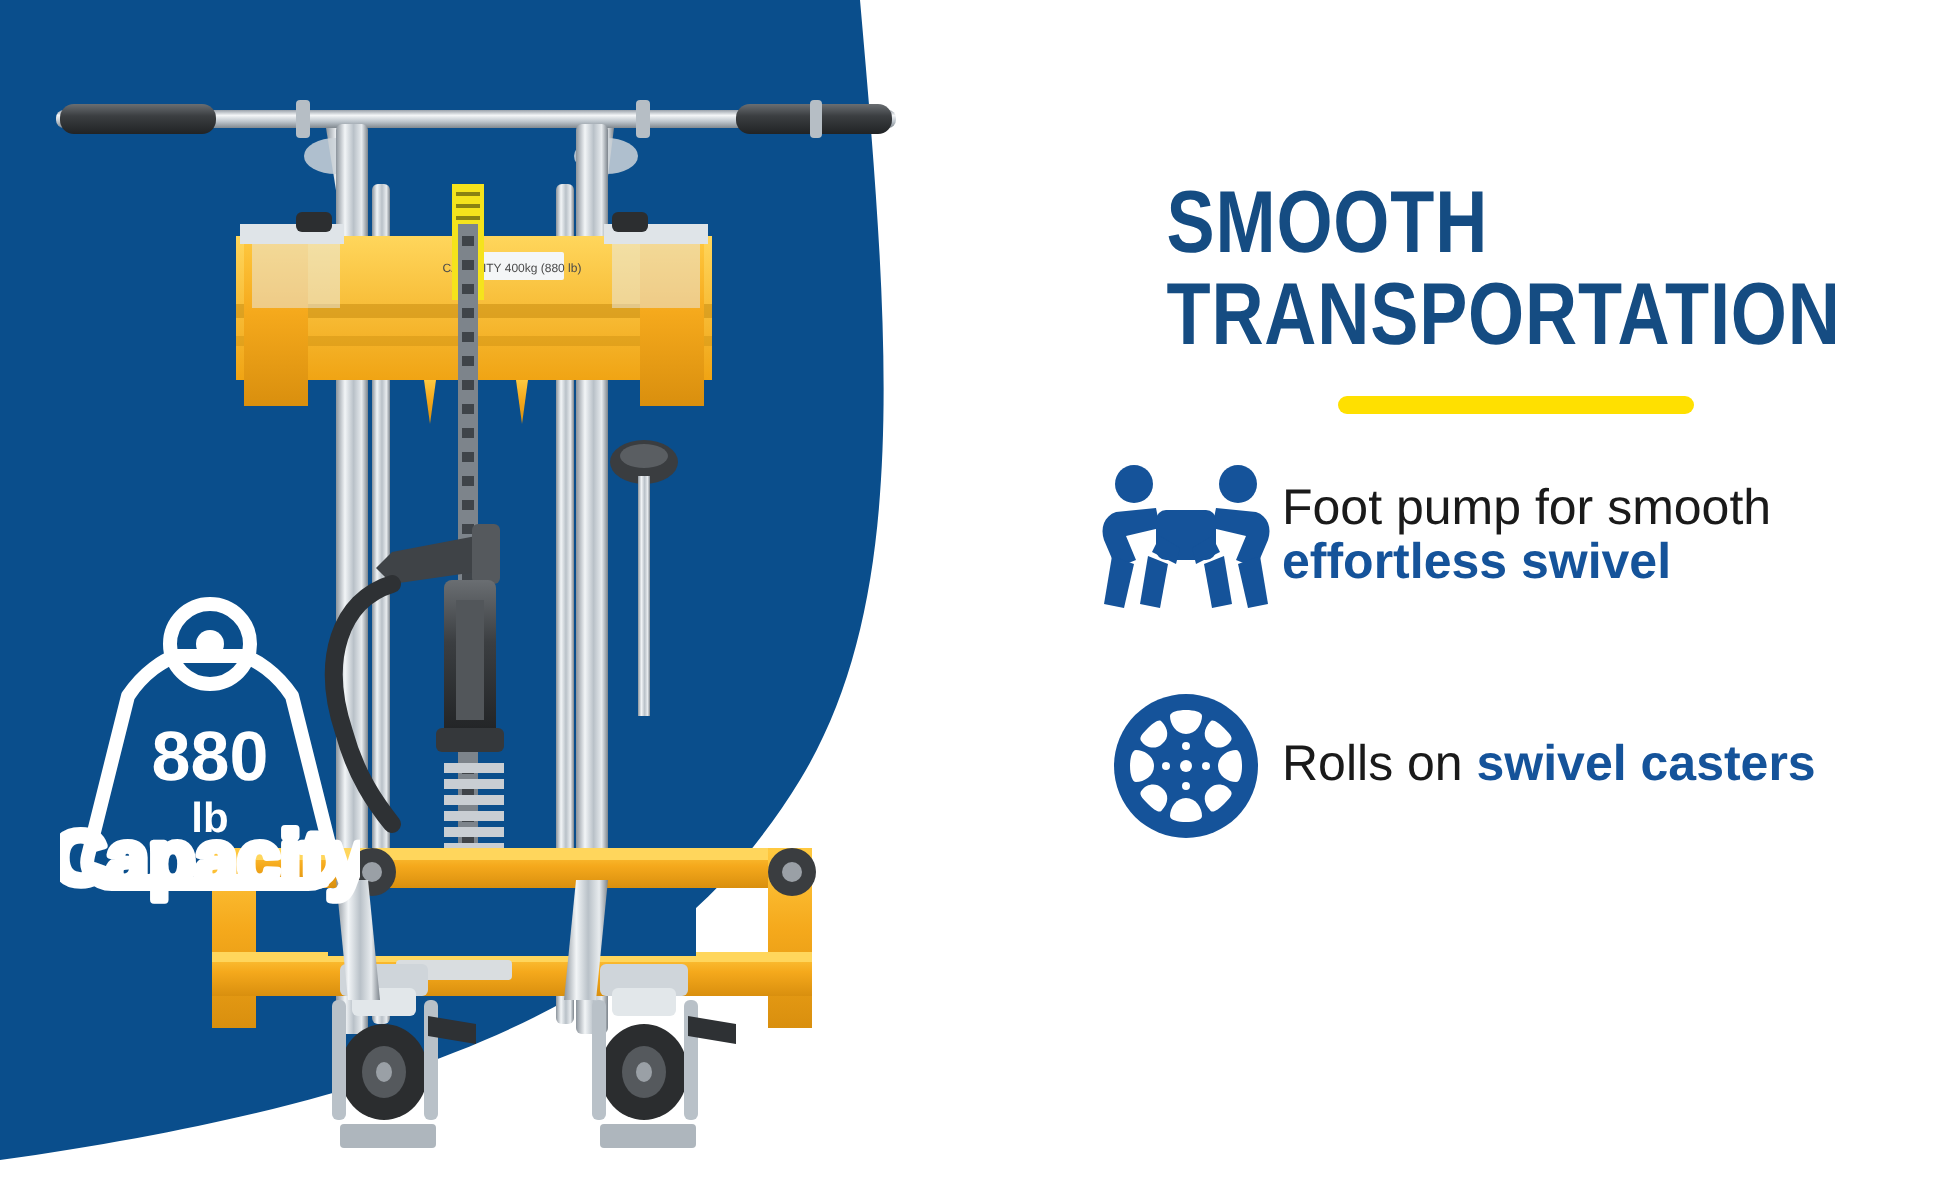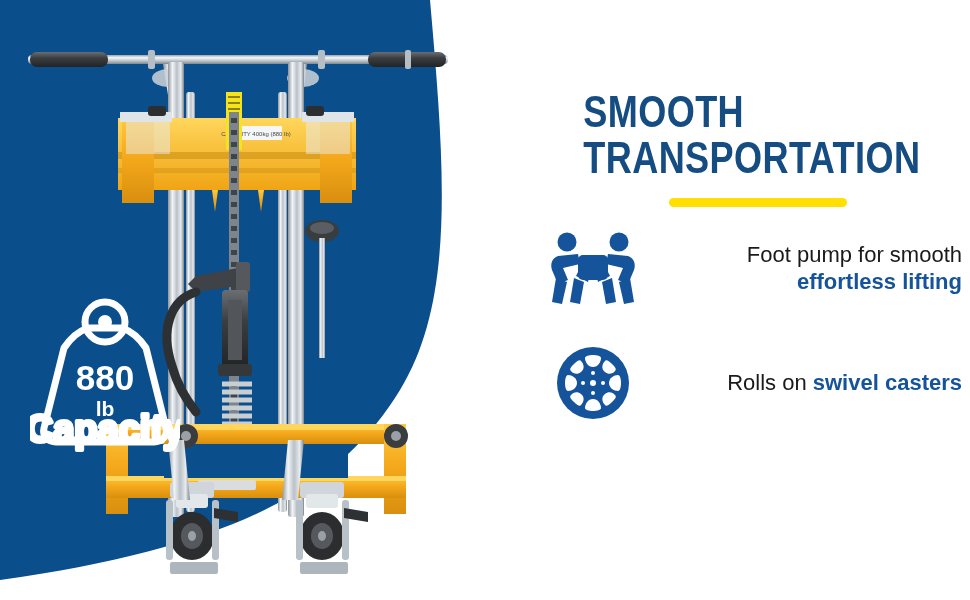--- a/index.html
+++ b/index.html
@@ -68,22 +68,22 @@
   .feature{
     display:flex;align-items:center;
     height:115px;
   }
   .feature .icon{
     width:96px;min-width:96px;height:90px;
     display:flex;align-items:center;justify-content:center;
   }
   .feature .icon svg{display:block;}
   .feature .ftext{
-    flex:1;text-align:right;padding-right:8px;
-    font-size:22px;line-height:27px;color:#1a1a1a;
+    flex:1;text-align:left;padding-right:8px;
+    font-size:25px;line-height:27px;color:#1a1a1a;
   }
   .feature .ftext .hl{color:#15539a;font-weight:bold;}
   .feature .ftext .ln{display:block;}
 </style>
 </head>
 <body>
 
 <div id="stage">
 
   <div class="bg-blue"></div>
@@ -311,21 +311,21 @@
               <path d="M 56 38 L 46 44 L 48 52 L 60 46 Z"></path>
               <path d="M 6 48 L 17 52 L 12 74 L 2 72 Z"></path>
               <path d="M 24 48 L 34 52 L 30 74 L 20 72 Z"></path>
               <path d="M 80 48 L 69 52 L 74 74 L 84 72 Z"></path>
               <path d="M 62 48 L 52 52 L 56 74 L 66 72 Z"></path>
             </g>
           </svg>
         </div>
         <div class="ftext">
           <span class="ln">Foot pump for smooth</span>
-          <span class="ln hl">effortless lifting</span>
+          <span class="ln hl">effortless swivel</span>
         </div>
       </div>
 
 
       <div class="feature">
         <div class="icon">
           <svg width="76" height="76" viewBox="0 0 76 76" xmlns="http://www.w3.org/2000/svg">
             <circle cx="38" cy="38" r="36" fill="#15539a"></circle>
             <g fill="#ffffff">
               <path d="M 38 10 C 42 10 46 11 46 13 C 46 17 43 22 38 22 C 33 22 30 17 30 13 C 30 11 34 10 38 10 Z"></path>

